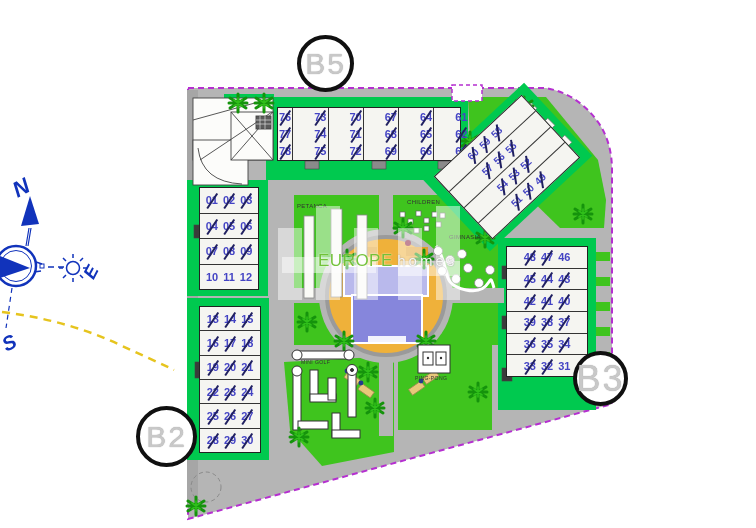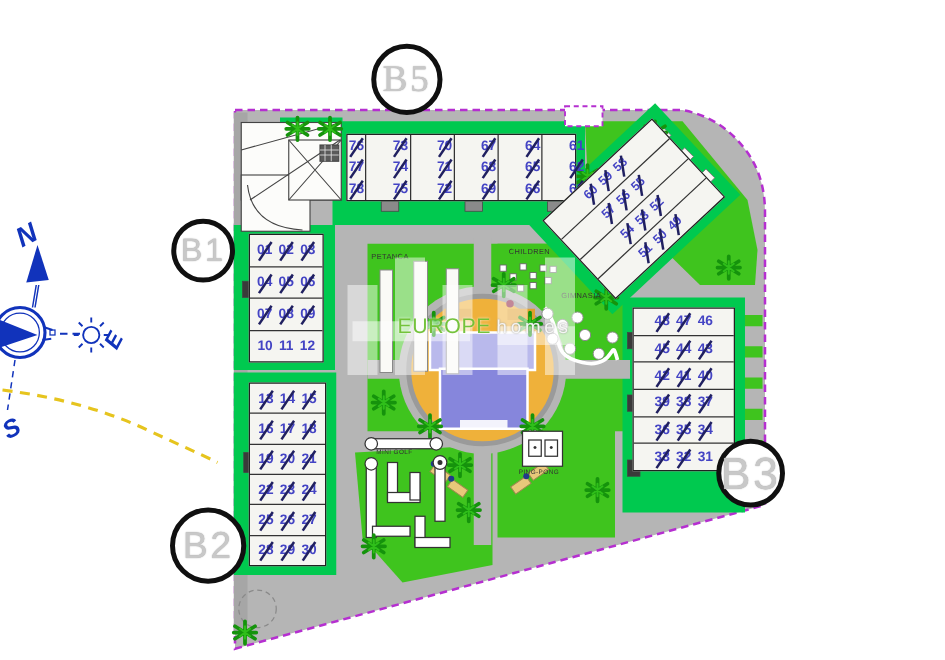--- a/index.html
+++ b/index.html
@@ -360,24 +360,21 @@
         <span class="unit sold">52</span>
       </div>
       <div class="unit-group">
         <span class="unit sold">51</span>
         <span class="unit sold">50</span>
         <span class="unit sold">49</span>
       </div>
     </div>
 
   <div class="badge" style="left:297px;top:35px;width:57px;height:57px;">
-    <span style="font-size:30px;font-family:Liberation Serif, serif;">B5</span>
-    </div>
-  <div class="badge" style="left:137px;top:175px;width:51px;height:51px;">
-    <span style="font-size:26px;">B1</span>
+    <span style="font-size:30px;">B5</span>
     </div>
   <div class="badge" style="left:136px;top:406px;width:61px;height:61px;">
     <span style="font-size:30px;">B2</span>
     </div>
   <div class="badge" style="left:573px;top:351px;width:55px;height:55px;">
     <span style="font-size:36px;">B3</span>
     </div>
 
   <div class="arealabel" style="left:297px;top:203px;">PETANCA</div>
   <div class="arealabel" style="left:407px;top:199px;">CHILDREN</div>

